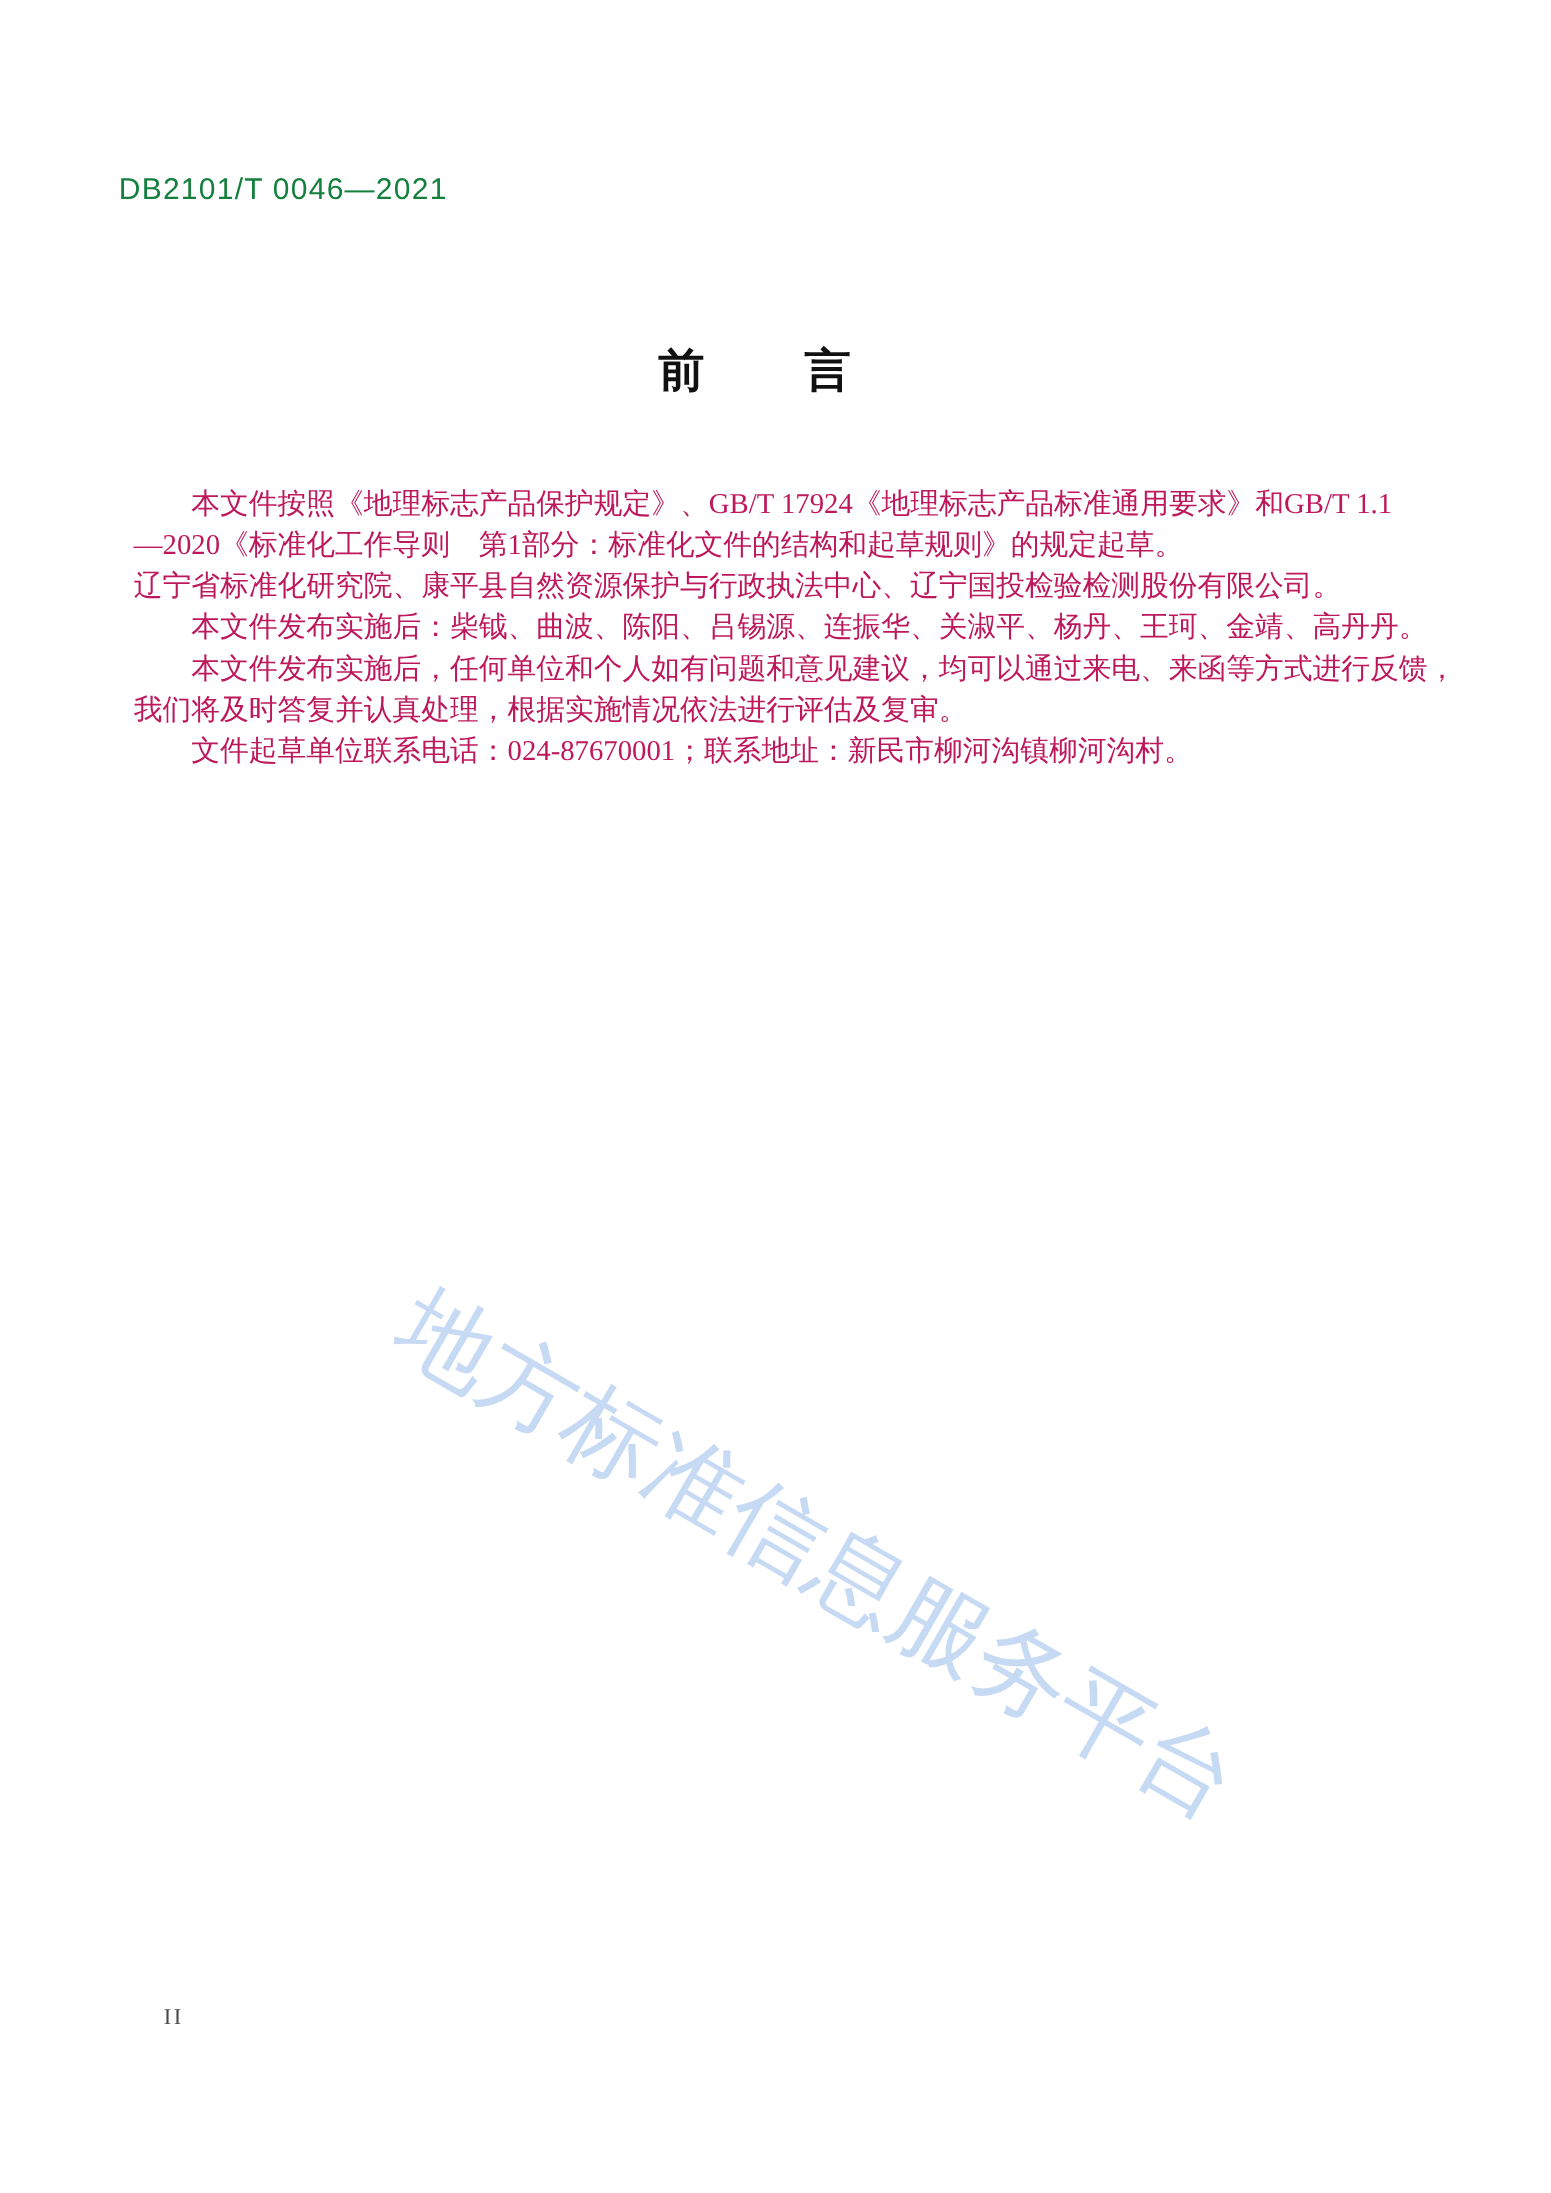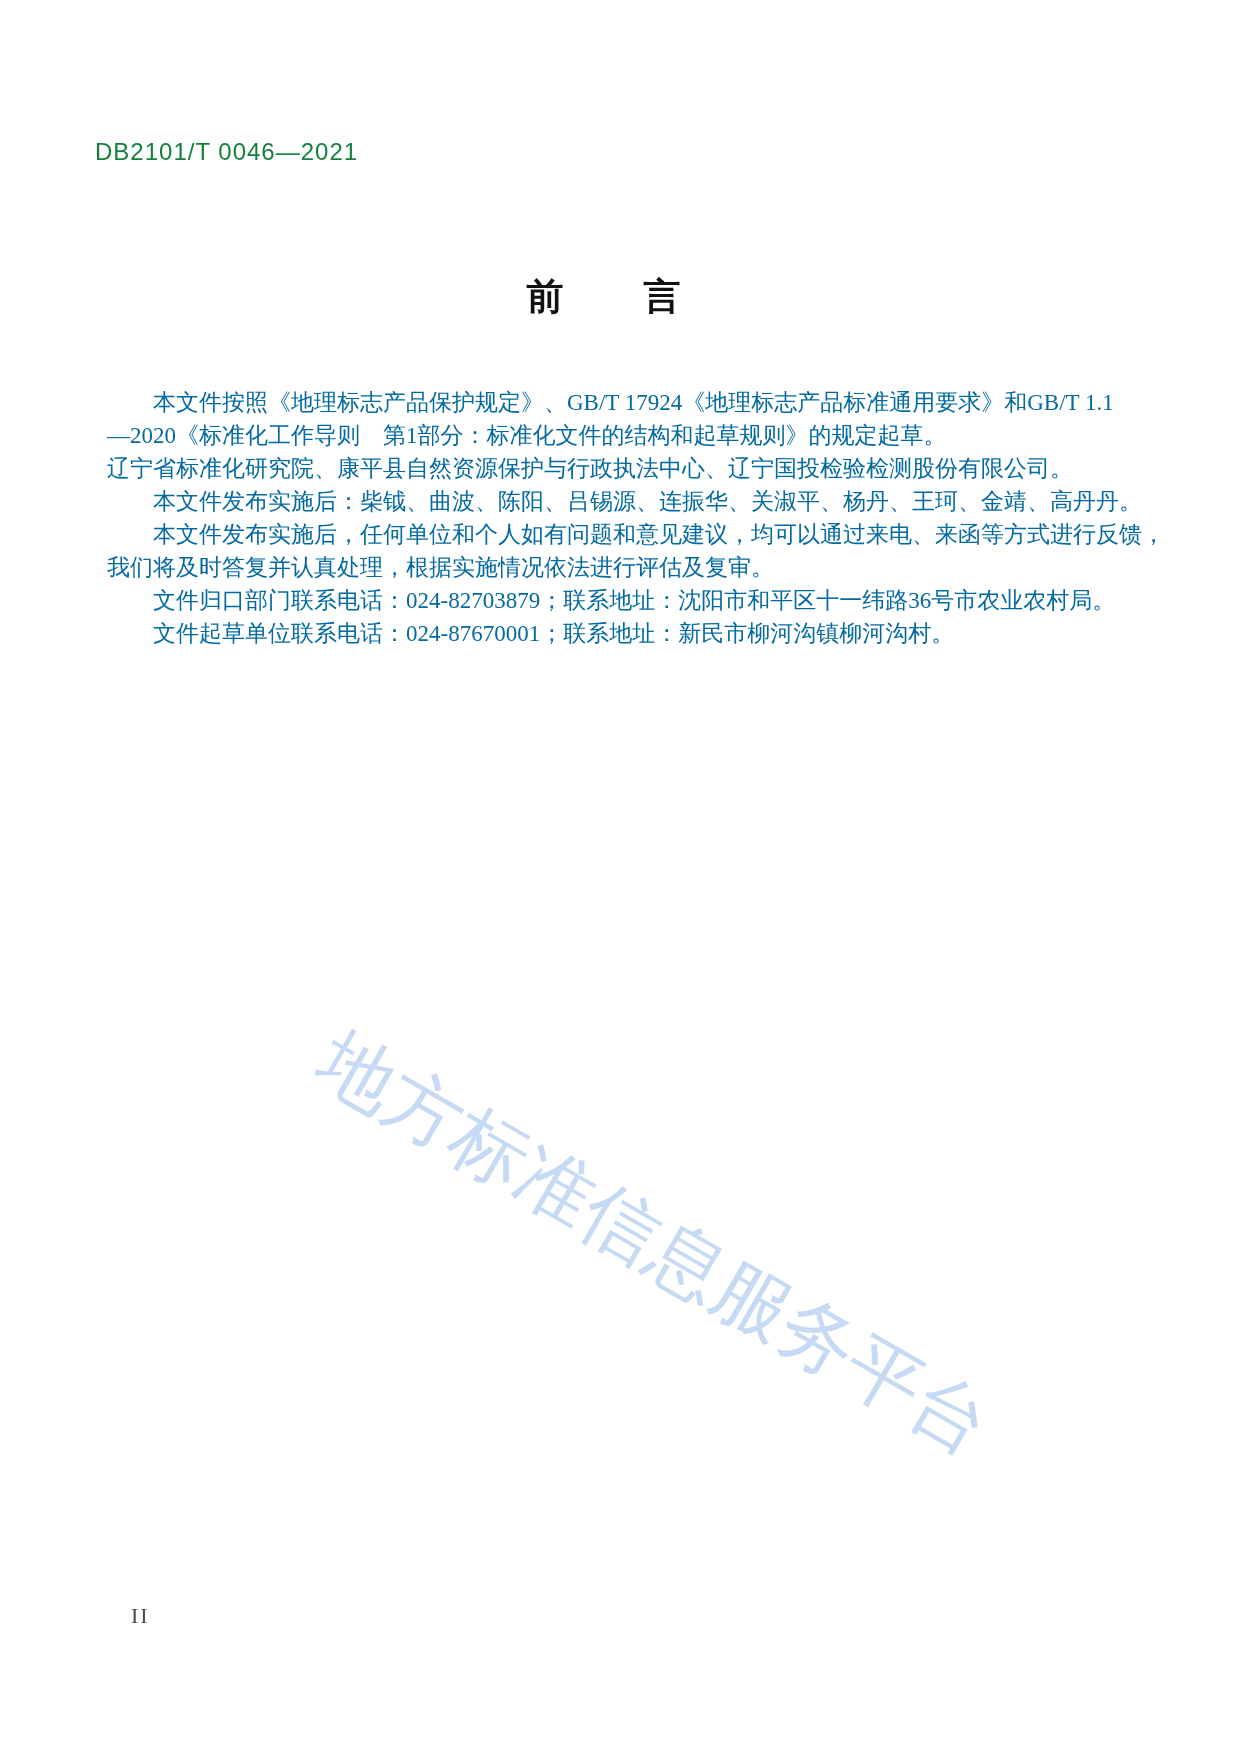--- a/index.html
+++ b/index.html
@@ -39,21 +39,21 @@
     letter-spacing: 2px;
     white-space: pre;
   }
   .body-text {
     position: absolute;
     left: 107px;
     top: 386px;
     width: 1060px;
     font-size: 23px;
     line-height: 33px;
-    color: #0369a1;
+    color: #be185d;
   }
   .body-text .line {
     white-space: nowrap;
   }
   .body-text .line.indent {
     padding-left: 46px;
   }
   .watermark {
     position: absolute;
     left: 350px;
@@ -64,42 +64,41 @@
     letter-spacing: 0px;
     color: #c7daf4;
     white-space: nowrap;
     pointer-events: none;
     user-select: none;
   }
   .page-number {
     position: absolute;
     left: 131px;
     top: 1603px;
-    font-size: 22px;
+    font-size: 18px;
     letter-spacing: 2px;
     color: #4a4a4a;
   }
 </style>
 </head>
 <body>
 
 <div class="page">
 
   <div class="doc-code">DB2101/T 0046—2021</div>
 
   <div class="doc-title">前　　言</div>
 
   <div class="body-text">
       <div class="line indent">本文件按照《地理标志产品保护规定》、GB/T 17924《地理标志产品标准通用要求》和GB/T 1.1</div>
       <div class="line">—2020《标准化工作导则　第1部分：标准化文件的结构和起草规则》的规定起草。</div>
       <div class="line">辽宁省标准化研究院、康平县自然资源保护与行政执法中心、辽宁国投检验检测股份有限公司。</div>
       <div class="line indent">本文件发布实施后：柴钺、曲波、陈阳、吕锡源、连振华、关淑平、杨丹、王珂、金靖、高丹丹。</div>
       <div class="line indent">本文件发布实施后，任何单位和个人如有问题和意见建议，均可以通过来电、来函等方式进行反馈，</div>
       <div class="line">我们将及时答复并认真处理，根据实施情况依法进行评估及复审。</div>
-      <div class="line indent">文件归口部门联系电话：024-82703879；联系地址：沈阳市和平区十一纬路36号市农业农村局。</div>
       <div class="line indent">文件起草单位联系电话：024-87670001；联系地址：新民市柳河沟镇柳河沟村。</div>
     </div>
 
   <div class="watermark">地方标准信息服务平台</div>
 
   <div class="page-number">II</div>
 
 </div>
 
 </body></html>

